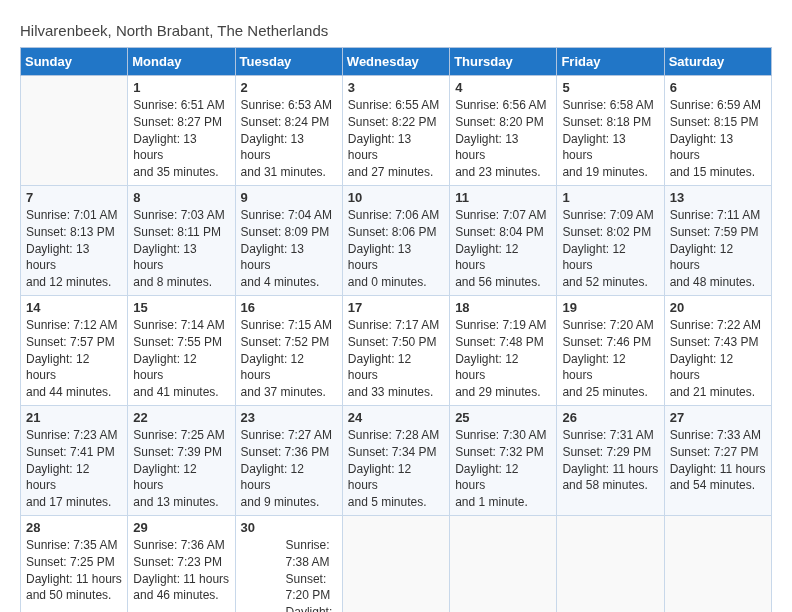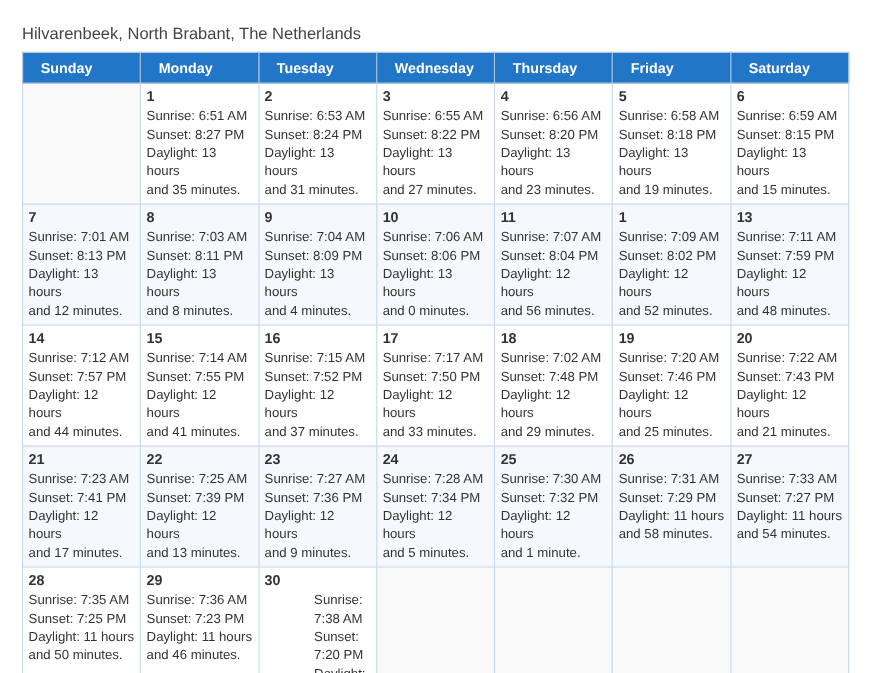--- a/index.html
+++ b/index.html
@@ -49,21 +49,21 @@
     table {
       width: 100%;
       border-collapse: collapse;
       margin-top: 8px;
     }
     th {
       background-color: #2176c7;
       color: #fff;
       font-size: 13px;
       font-weight: bold;
-      padding: 6px 16px;
+      padding: 6px 4px;
       text-align: left;
       border: 1px solid #b0c4de;
     }
     td {
       vertical-align: top;
       border: 1px solid #c8d8ea;
       padding: 4px 5px;
       min-height: 80px;
       width: 107px;
       background: #fff;
@@ -228,21 +228,21 @@
         </td>
         <td>
           <div class="day-number">17</div>
           <div class="day-info" style="white-space: pre-line;">Sunrise: 7:17 AM
 Sunset: 7:50 PM
 Daylight: 12 hours
 and 33 minutes.</div>
         </td>
         <td>
           <div class="day-number">18</div>
-          <div class="day-info" style="white-space: pre-line;">Sunrise: 7:02 AM
+          <div class="day-info" style="white-space: pre-line;">Sunrise: 7:19 AM
 Sunset: 7:48 PM
 Daylight: 12 hours
 and 29 minutes.</div>
         </td>
         <td>
           <div class="day-number">19</div>
           <div class="day-info" style="white-space: pre-line;">Sunrise: 7:20 AM
 Sunset: 7:46 PM
 Daylight: 12 hours
 and 25 minutes.</div>

